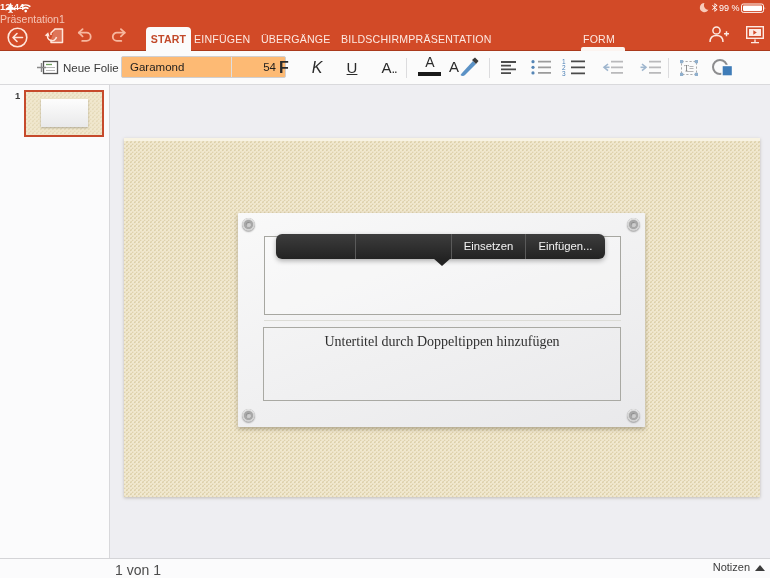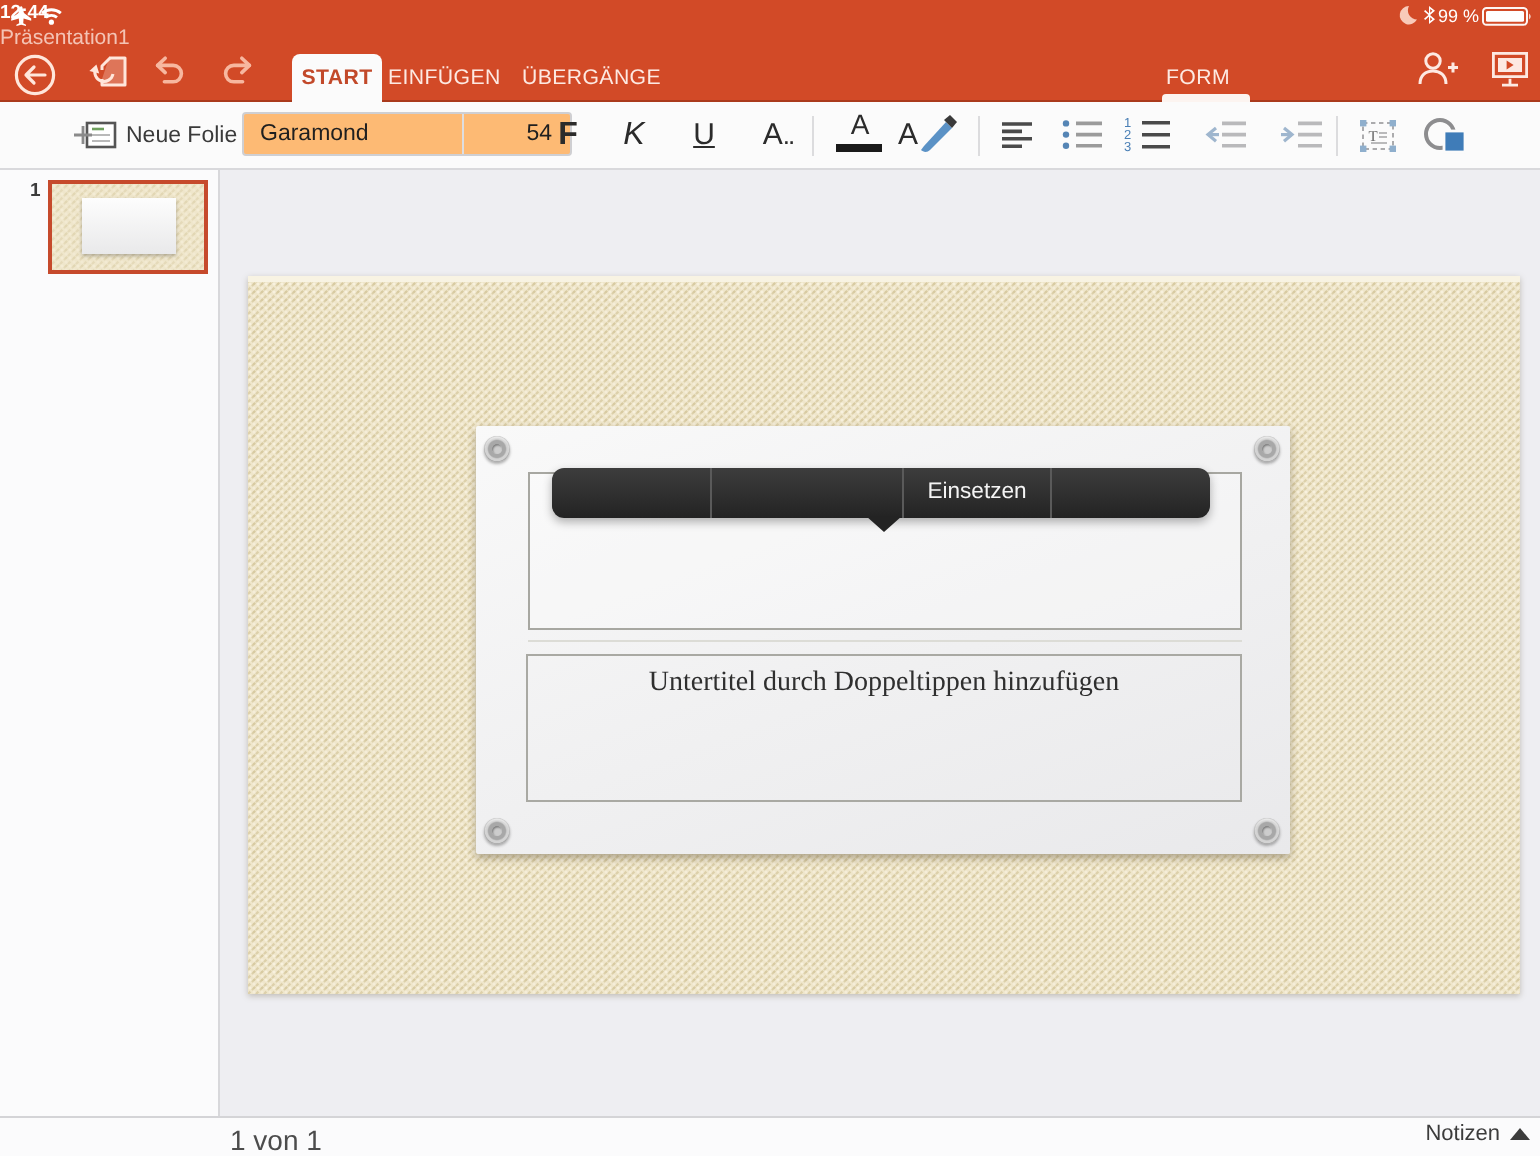--- a/index.html
+++ b/index.html
@@ -97,20 +97,21 @@
       <path d="M0.8 4.2 L8.6 4.2 A4.1 4.1 0 0 1 8.6 12.4 L4.2 12.4" stroke="#f7b79f" stroke-width="1.8" fill="none" stroke-linecap="round"></path>
     </g>
     <g transform="translate(105,1.5)">
       <path d="M8.9 0.6 L12.7 4.2 L8.9 7.8" stroke="#f7b79f" stroke-width="1.8" fill="none" stroke-linecap="round" stroke-linejoin="round"></path>
       <path d="M12.7 4.2 L4.9 4.2 A4.1 4.1 0 0 0 4.9 12.4 L9.3 12.4" stroke="#f7b79f" stroke-width="1.8" fill="none" stroke-linecap="round"></path>
     </g>
   </svg>
   <div id="starttab">START</div>
   <div class="tab" style="left:194px;">EINFÜGEN</div>
   <div class="tab" style="left:261px;">ÜBERGÄNGE</div>
+  <div class="tab" style="left:341px;">BILDSCHIRMPRÄSENTATION</div>
   <div class="tab" style="left:583px;">FORM</div>
   <div id="formline"></div>
 
   <svg class="abs" style="left:709px;top:26px;" width="56" height="18" viewBox="0 0 56 18">
     <g stroke="#fde9e2" stroke-width="1.5" fill="none">
       <circle cx="7.5" cy="4.5" r="3.6"></circle>
       <path d="M1 16 C1 11.5 4 9.5 7.5 9.5 C11 9.5 14 11.5 14 16"></path>
       <path d="M15 7.8 L20 7.8 M17.5 5.3 L17.5 10.3"></path>
     </g>
     <g transform="translate(37,0)">
@@ -231,17 +232,18 @@
 <div id="titlebox"></div>
 <div class="abs" style="left:264px;top:320px;width:357px;height:1px;background:#dcdcd6;"></div>
 <div id="subbox"></div>
 <div id="subtext">Untertitel durch Doppeltippen hinzufügen</div>
 
 <div id="menu">
   <div class="msep" style="left:79px;"></div>
   <div class="msep" style="left:175px;"></div>
   <div class="mi" style="left:176px;width:73px;">Einsetzen</div>
   <div class="msep" style="left:249px;"></div>
+  <div class="mi" style="left:250px;width:79px;">Einfügen...</div>
 </div>
 
 <div id="bottombar"></div>
 <div id="pageinfo">1 von 1</div>
 <div id="notizen">Notizen<span class="tri"></span></div>
 
 </body></html>

